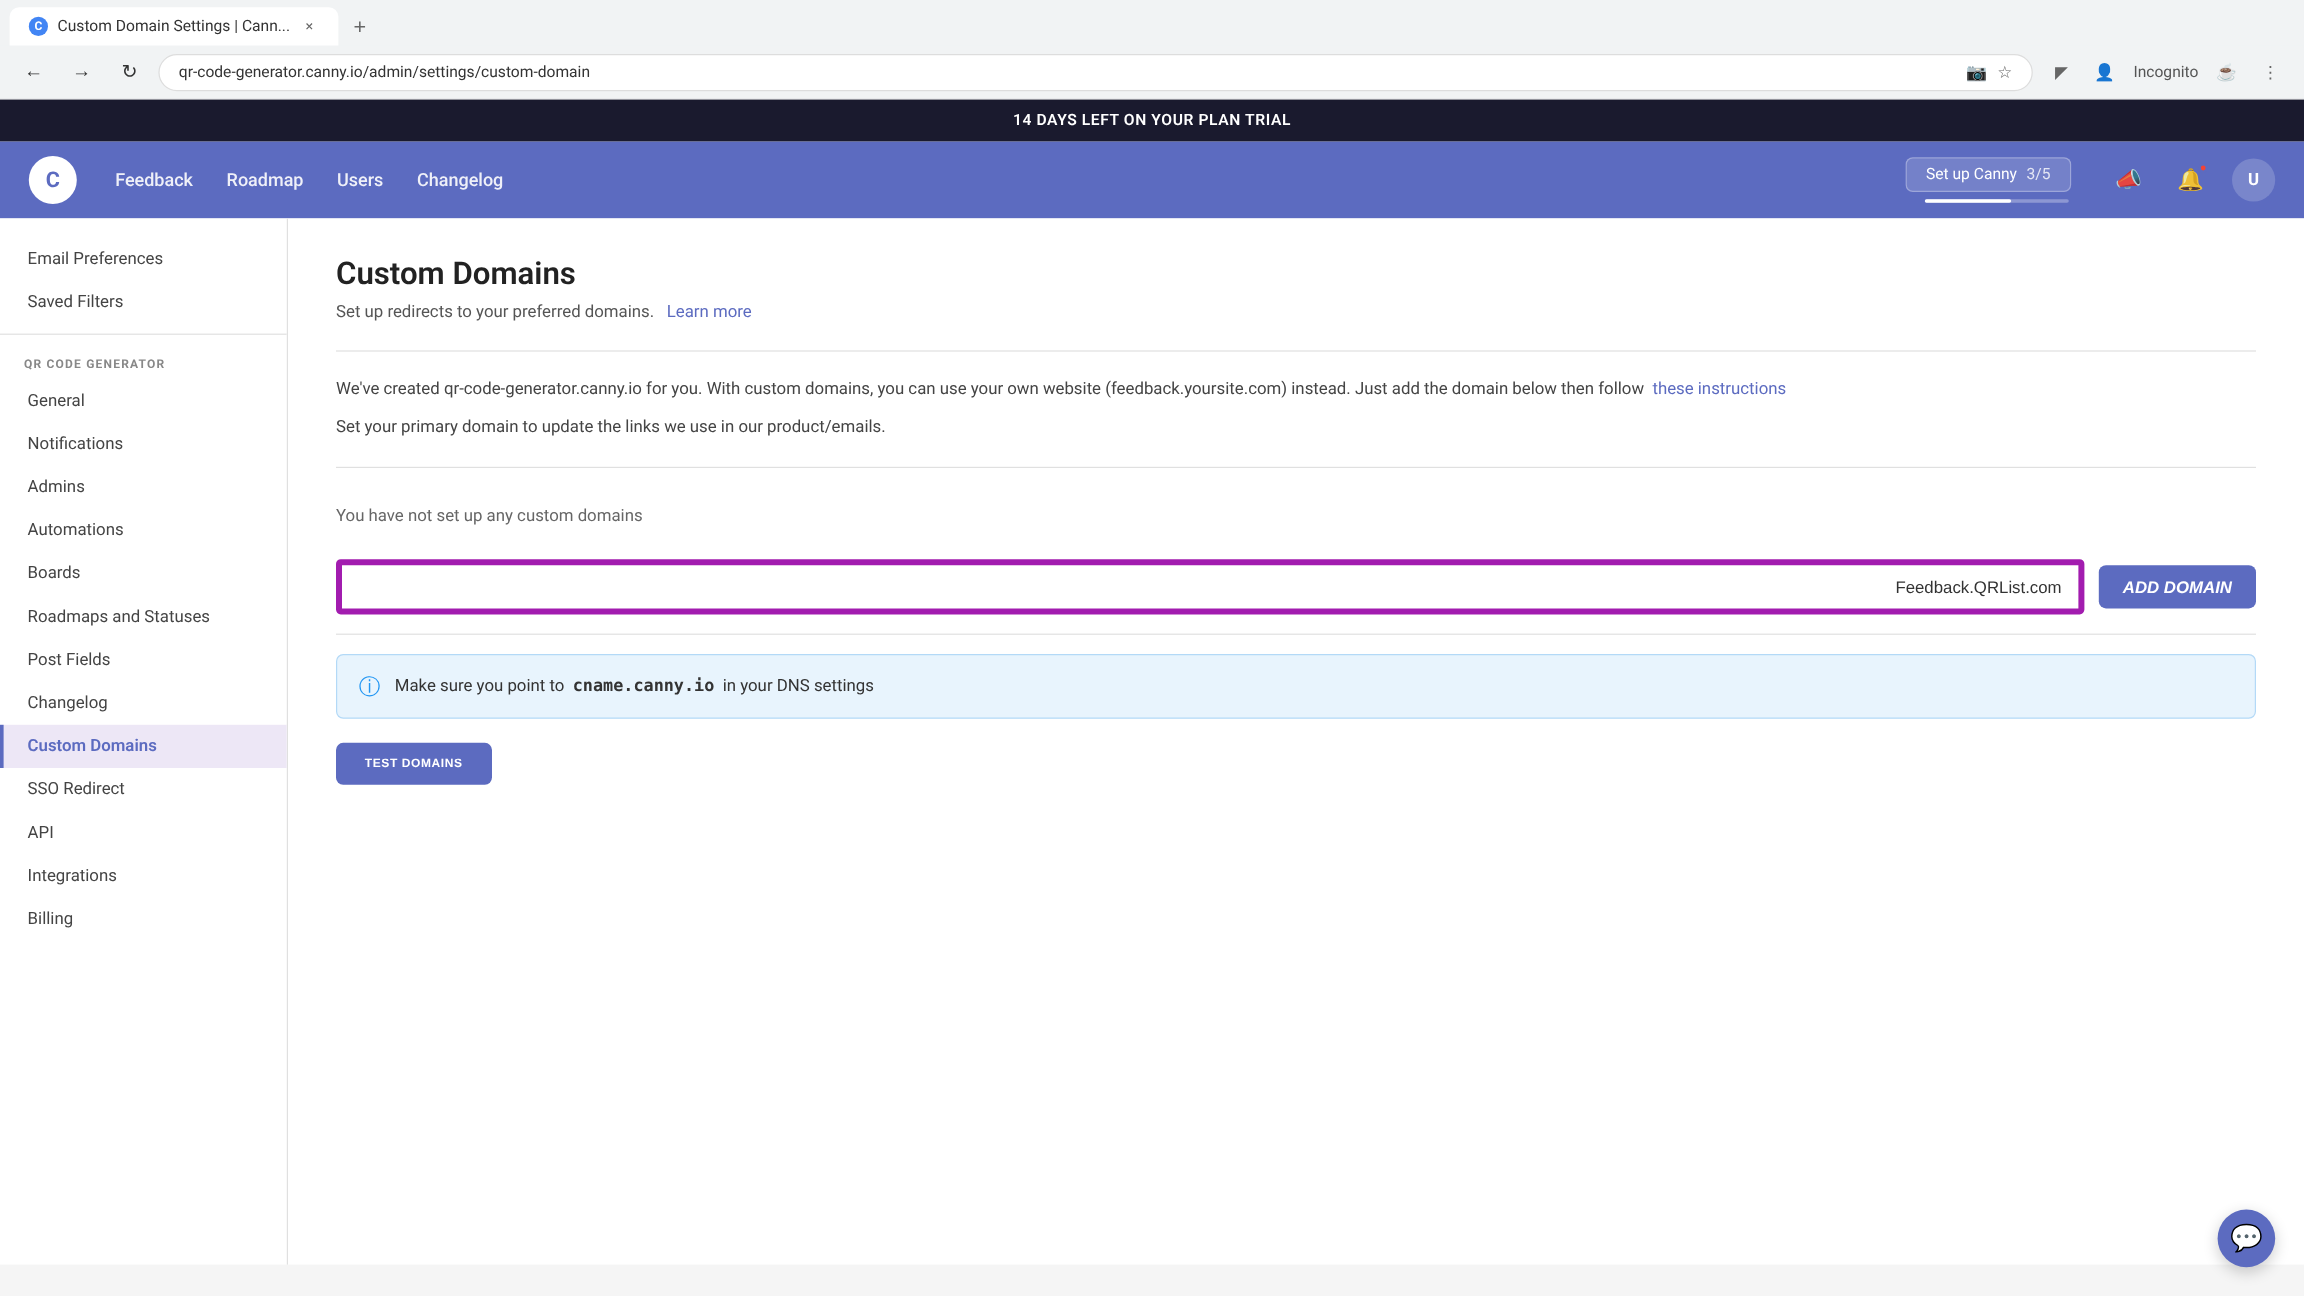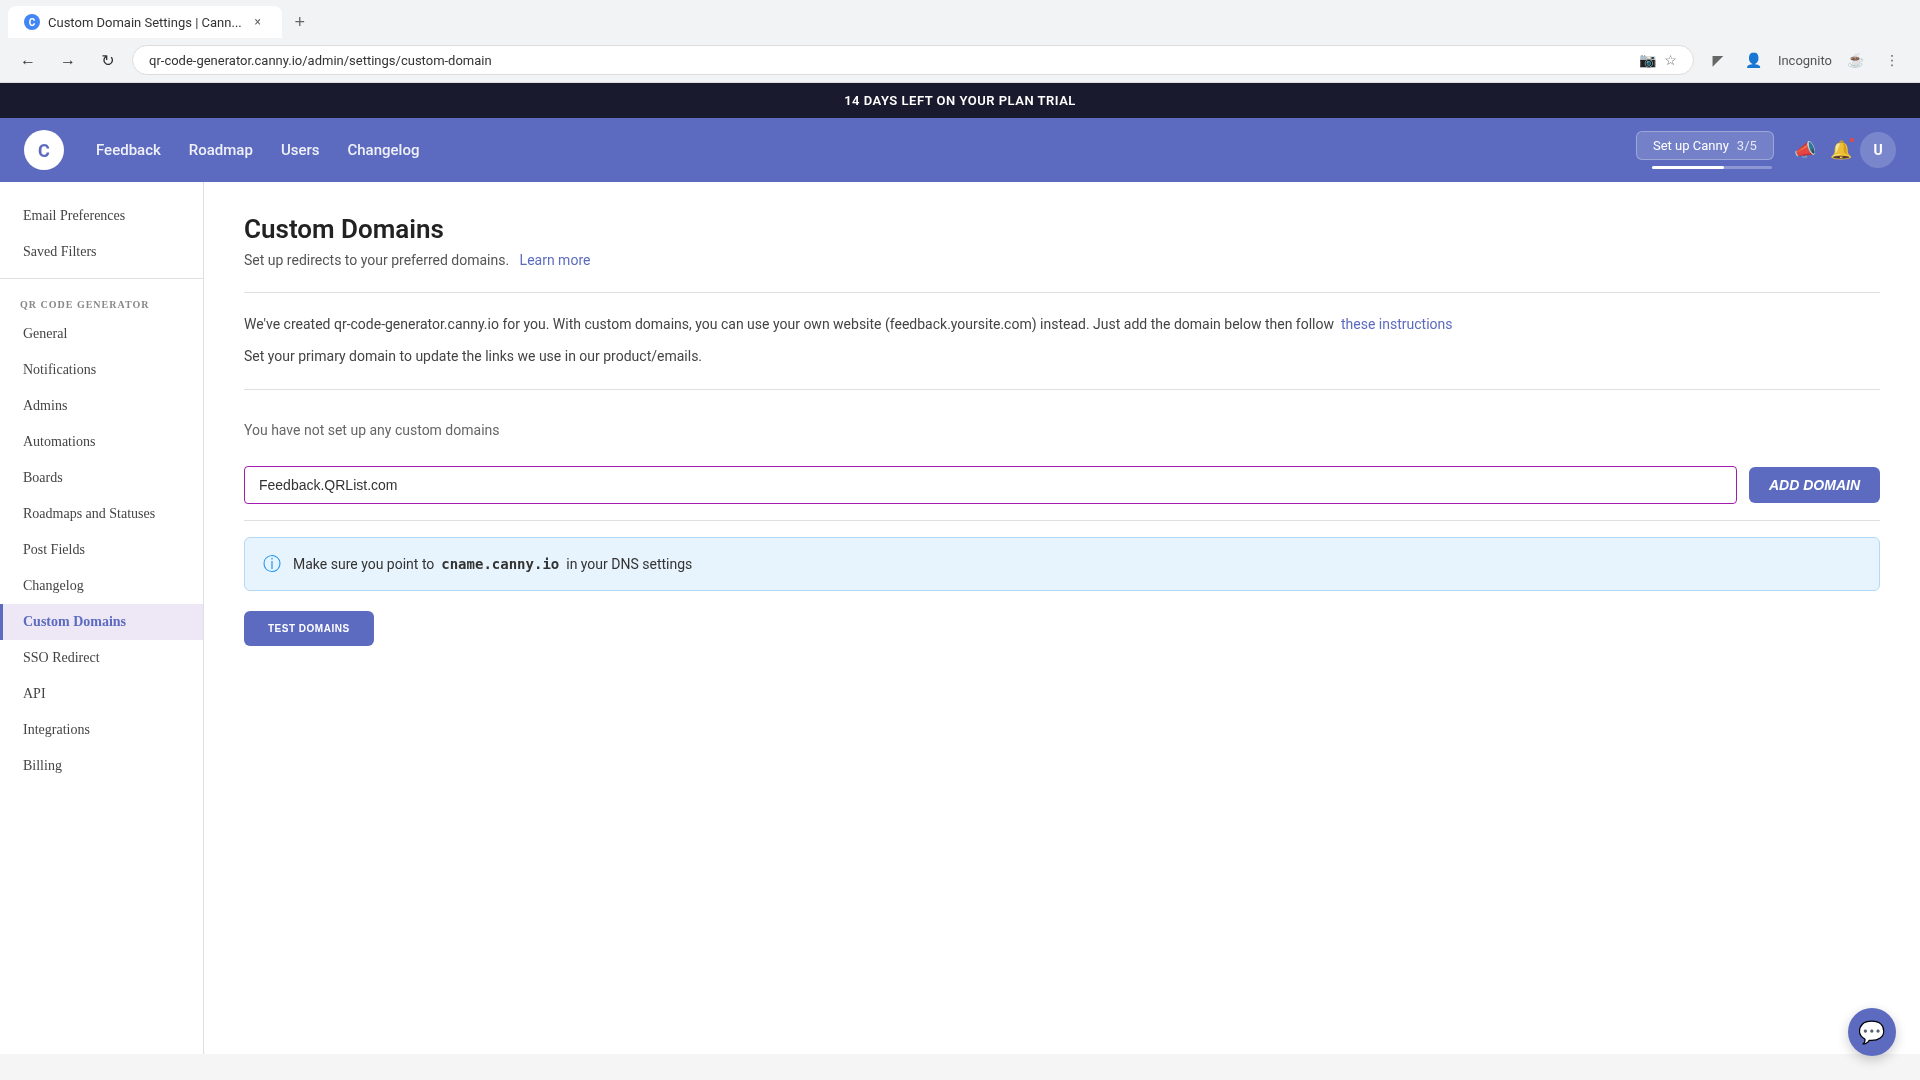--- a/index.html
+++ b/index.html
@@ -21,50 +21,50 @@
     .toolbar-btn { width: 32px; height: 32px; border: none; background: transparent; cursor: pointer; border-radius: 50%; display: flex; align-items: center; justify-content: center; color: #666; font-size: 14px; }
 
     
     .trial-banner { background: #1a1a2e; color: #fff; text-align: center; padding: 10px; font-size: 13px; font-weight: 600; letter-spacing: 0.5px; }
 
     
     .app-header { background: #5c6bc0; display: flex; align-items: center; padding: 0 24px; height: 64px; gap: 32px; }
     .app-logo { width: 40px; height: 40px; background: #fff; border-radius: 50%; display: flex; align-items: center; justify-content: center; font-weight: bold; color: #5c6bc0; font-size: 18px; cursor: pointer; }
     .header-nav { display: flex; gap: 28px; }
     .header-nav-item { color: #ffffff; font-size: 15px; font-weight: 500; cursor: pointer; padding: 4px 0; opacity: 0.9; text-decoration: none; }
-    .header-right { margin-left: auto; display: flex; align-items: center; }
+    .header-right { margin-left: auto; display: flex; align-items: center; gap: 16px; }
     .setup-canny { background: rgba(255,255,255,0.15); border: 1px solid rgba(255,255,255,0.3); border-radius: 6px; padding: 6px 16px; color: #fff; font-size: 13px; cursor: pointer; display: flex; align-items: center; gap: 8px; }
     .setup-progress { font-size: 13px; color: rgba(255,255,255,0.8); }
     .progress-bar-container { height: 3px; background: rgba(255,255,255,0.3); border-radius: 2px; margin-top: 3px; width: 120px; }
     .progress-bar-fill { height: 100%; background: #fff; border-radius: 2px; }
     .header-icon-btn { width: 36px; height: 36px; border: none; background: transparent; cursor: pointer; border-radius: 50%; display: flex; align-items: center; justify-content: center; color: rgba(255,255,255,0.9); font-size: 18px; position: relative; }
     .notif-dot { width: 8px; height: 8px; background: #f44336; border-radius: 50%; position: absolute; top: 4px; right: 4px; border: 2px solid #5c6bc0; }
     .avatar { width: 36px; height: 36px; background: #7986cb; border-radius: 50%; cursor: pointer; display: flex; align-items: center; justify-content: center; color: white; font-size: 14px; font-weight: bold; overflow: hidden; }
 
     
     .app-layout { display: flex; height: calc(1080px - 64px - 44px - 64px - 36px); }
 
     
-    .sidebar { width: 204px; background: #fff; border-right: 1px solid #e0e0e0; padding: 16px 0; overflow-y: auto; flex-shrink: 0; font-family: Liberation Serif, serif; }
+    .sidebar { width: 240px; background: #fff; border-right: 1px solid #e0e0e0; padding: 16px 0; overflow-y: auto; flex-shrink: 0; }
     .sidebar-section-label { font-size: 10px; font-weight: 700; color: #888; text-transform: uppercase; letter-spacing: 1px; padding: 12px 20px 6px; }
     .sidebar-item { display: flex; align-items: center; padding: 10px 20px; cursor: pointer; color: #444; font-size: 14px; border-left: 3px solid transparent; }
     .sidebar-item.active { background: #ede7f6; color: #5c6bc0; font-weight: 600; border-left-color: #5c6bc0; }
     .sidebar-divider { height: 1px; background: #e0e0e0; margin: 8px 0; }
 
     
     .main-content { flex: 1; background: #fff; overflow-y: auto; padding: 32px 40px; }
     .page-title { font-size: 26px; font-weight: 600; color: #222; margin-bottom: 8px; }
     .page-subtitle { font-size: 14px; color: #555; margin-bottom: 24px; }
     .page-subtitle a { color: #5c6bc0; text-decoration: none; }
     .content-divider { height: 1px; background: #e0e0e0; margin: 20px 0; }
     .info-text { font-size: 14px; color: #444; line-height: 1.7; margin-bottom: 8px; }
     .info-text a { color: #5c6bc0; text-decoration: none; }
     .no-domains-msg { font-size: 14px; color: #666; padding: 12px 0; }
     .domain-input-row { display: flex; align-items: center; gap: 12px; margin: 16px 0; padding-bottom: 16px; border-bottom: 1px solid #e0e0e0; }
-    .domain-input { flex: 1; border: 1px solid #a21caf; border-radius: 4px; padding: 10px 14px; font-size: 14px; color: #333; outline: none; }
+    .domain-input { flex: 1; border: 5px solid #a21caf; border-radius: 4px; padding: 10px 14px; font-size: 14px; color: #333; outline: none; text-align: right; }
     .add-domain-btn { background: #5c6bc0; color: #fff; border: none; border-radius: 6px; padding: 10px 20px; font-size: 14px; font-weight: 600; cursor: pointer; white-space: nowrap; font-style: italic; }
     .dns-notice { display: flex; align-items: center; gap: 12px; background: #e8f4fd; border: 1px solid #b3d9f7; border-radius: 6px; padding: 14px 18px; margin-top: 16px; margin-bottom: 20px; font-size: 14px; color: #333; }
     .dns-notice-icon { color: #2196f3; font-size: 18px; flex-shrink: 0; }
     .dns-notice code { font-weight: 700; background: transparent; }
     .test-domains-btn { background: #5c6bc0; color: #fff; border: none; border-radius: 6px; padding: 12px 24px; font-size: 10px; font-weight: 700; cursor: pointer; letter-spacing: 0.5px; text-transform: uppercase; }
 
     
     .chat-widget { position: fixed; bottom: 24px; right: 24px; width: 48px; height: 48px; background: #5c6bc0; border-radius: 50%; display: flex; align-items: center; justify-content: center; color: white; cursor: pointer; font-size: 22px; box-shadow: 0 4px 12px rgba(0,0,0,0.2); z-index: 100; }
 
     

